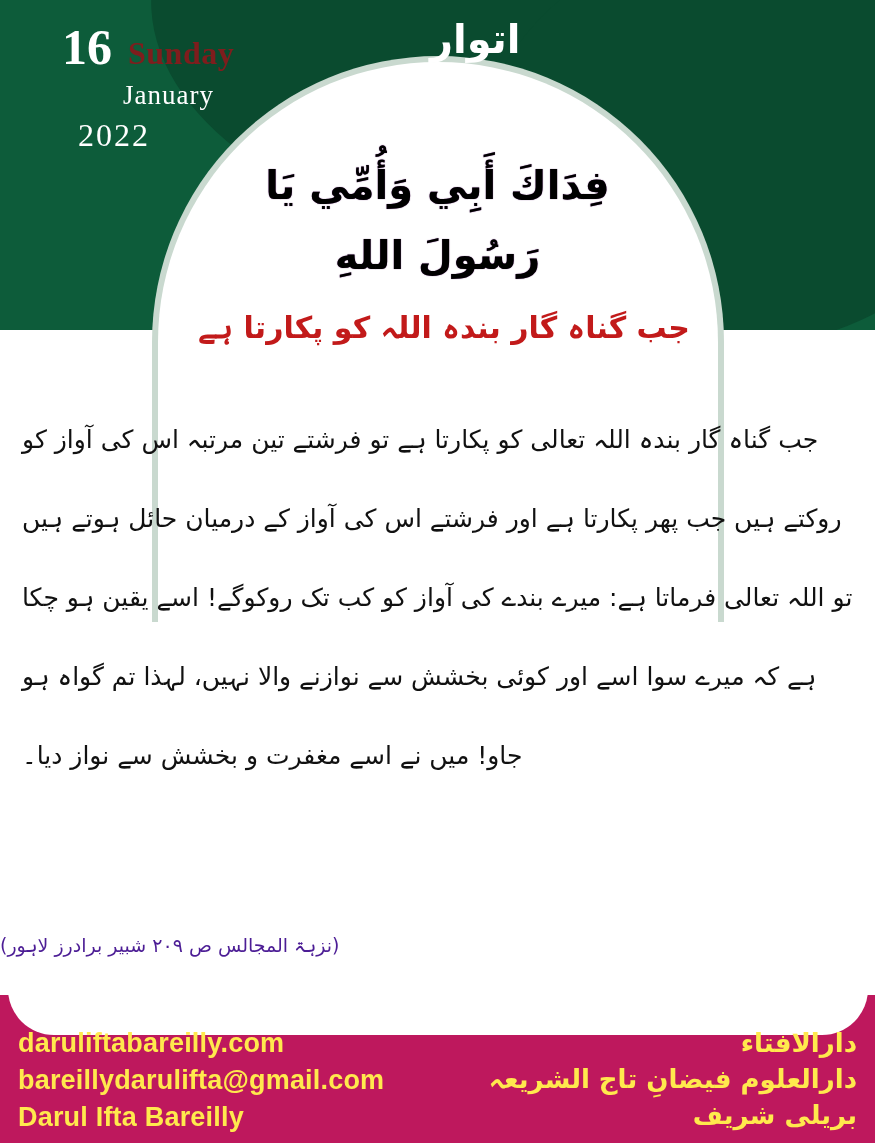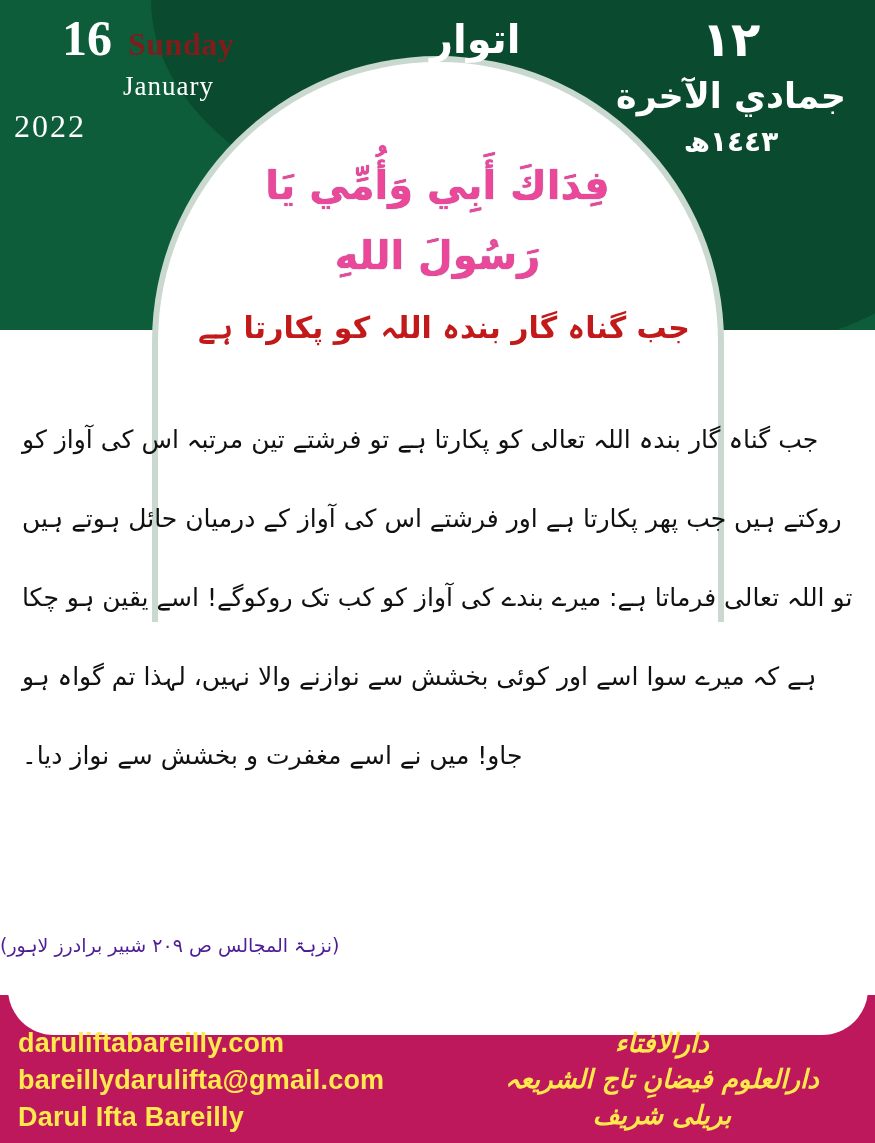--- a/index.html
+++ b/index.html
@@ -79,20 +79,21 @@
     justify-content: flex-start;
     gap: 16px;
     padding-left: 48px;
   }
   .day-num {
     font-family: "Liberation Serif", serif;
     font-weight: bold;
     font-size: 50px;
     line-height: 56px;
     color: #ffffff;
+    margin-top: 9px;
   }
   .day-name {
     font-family: "Liberation Serif", serif;
     font-weight: bold;
     font-size: 32px;
     line-height: 40px;
     color: #7f1d1d;
     letter-spacing: 0.5px;
   }
   .month {
@@ -104,21 +105,21 @@
     text-align: right;
     width: 200px;
     margin-top: 2px;
   }
   .year {
     font-family: "Liberation Serif", serif;
     font-size: 32px;
     line-height: 40px;
     letter-spacing: 2px;
     color: #ffffff;
-    text-align: left;
+    text-align: center;
     width: 200px;
     margin-top: 2px;
   }
 
   
   .hijri-block {
     position: absolute;
     right: 24px; top: 8px;
     z-index: 5;
     color: #ffffff;
@@ -148,21 +149,21 @@
   
   .calligraphy {
     position: absolute;
     left: 50%;
     transform: translateX(-50%);
     top: 150px;
     z-index: 6;
     width: 420px;
     text-align: center;
     direction: rtl;
-    color: #ec4899;
+    color: #000000;
     font-family: "DejaVu Sans", sans-serif;
     font-size: 40px;
     line-height: 70px;
     font-weight: bold;
     text-shadow: 0 0 1px #6b2d7a;
   }
 
   
   .title {
     position: absolute;
@@ -226,26 +227,25 @@
   .footer-inner {
     position: absolute;
     left: 0; right: 0; top: 30px;
     display: flex;
     justify-content: space-between;
     align-items: flex-start;
     padding: 0 18px;
   }
   .footer-right-urdu {
     direction: rtl;
-    text-align: center;
+    text-align: right;
     color: #ffe94d;
     font-family: "DejaVu Sans", sans-serif;
     font-weight: bold;
     width: 390px;
-    font-style: italic;
   }
   .fr-line1 { font-size: 26px; line-height: 36px; }
   .fr-line2 { font-size: 26px; line-height: 36px; }
   .fr-line3 { font-size: 26px; line-height: 36px; }
   .footer-left-links {
     text-align: left;
     color: #ffe94d;
     font-family: "Liberation Sans", sans-serif;
     font-weight: bold;
     width: 430px;
@@ -269,25 +269,20 @@
     <div class="date-row1">
       <span class="day-num">16</span>
       <span class="day-name">Sunday</span>
     </div>
     <div class="month">January</div>
     <div class="year">2022</div>
   </div>
 
   <div style="position:absolute; left:430px; top:8px; z-index:5; color:#ffffff; direction:rtl; font-family:'DejaVu Sans',sans-serif; font-size:40px; line-height:62px; font-weight:bold;">اتوار</div>
 
-  <div class="hijri-block">
-    <div class="hijri-day">١٢</div>
-    <div class="hijri-month">جمادي الآخرة</div>
-    <div class="hijri-year">١٤٤٣ھ</div>
-  </div>
 
   <div class="calligraphy">فِدَاكَ أَبِي وَأُمِّي يَا رَسُولَ اللهِ</div>
 
   <div class="title">جب گناہ گار بندہ اللہ کو پکارتا ہے</div>
 
   <div class="body-text">جب گناہ گار بندہ اللہ تعالی کو پکارتا ہے تو فرشتے تین مرتبہ اس کی آواز کو روکتے ہیں جب پھر پکارتا ہے اور فرشتے اس کی آواز کے درمیان حائل ہوتے ہیں تو اللہ تعالی فرماتا ہے: میرے بندے کی آواز کو کب تک روکوگے! اسے یقین ہو چکا ہے کہ میرے سوا اسے اور کوئی بخشش سے نوازنے والا نہیں، لہذا تم گواہ ہو جاو! میں نے اسے مغفرت و بخشش سے نواز دیا۔</div>
 
   <div class="reference">(نزہۃ المجالس ص ٢٠٩  شبیر برادرز لاہور)</div>
 
   <div class="footer">

